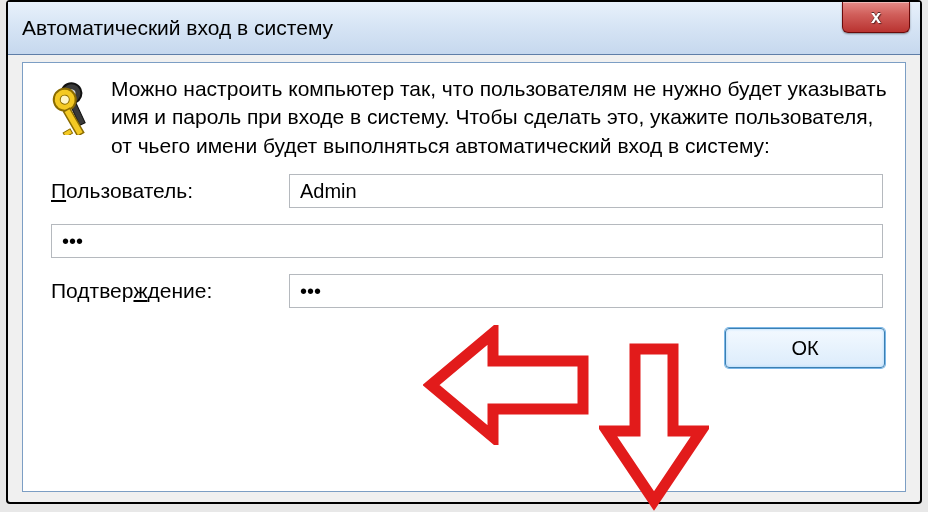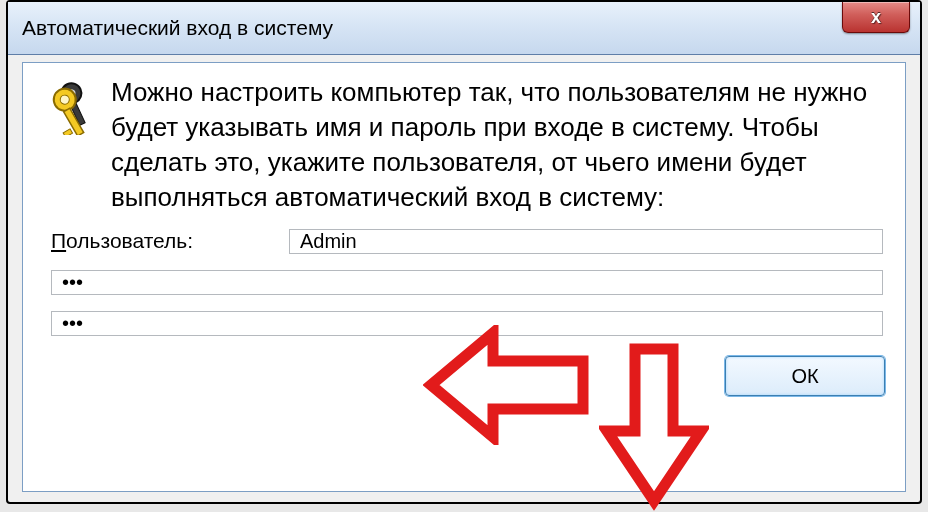--- a/index.html
+++ b/index.html
@@ -78,41 +78,41 @@
     display: flex;
     padding: 12px 18px 6px 26px;
   }
   .icon-wrap {
     width: 62px;
     flex: 0 0 62px;
     padding-top: 4px;
   }
   .desc-text {
     flex: 1;
-    font-size: 26px;
+    font-size: 21px;
     line-height: 1.35;
     color: #000;
   }
 
   .form-row {
     display: flex;
-    align-items: flex-start;
+    align-items: center;
     padding: 8px 22px 8px 28px;
   }
   .form-label {
     width: 238px;
     flex: 0 0 238px;
     font-size: 21px;
     color: #000;
   }
   .form-label .u1 { text-decoration: underline; }
 
   .fld {
     flex: 1;
-    height: 25px;
+    height: 34px;
     border: 1px solid #b5b9be;
     background: #fff;
     box-sizing: border-box;
     font-size: 20px;
     padding: 4px 10px;
     font-family: inherit;
     color: #000;
   }
 
   .buttons-row {
@@ -193,20 +193,23 @@
         <span class="u1">П</span><span>ользователь:</span>
       </div>
       <input class="fld" type="text" value="Admin" style="">
     </div>
 
     <div class="form-row">
       <input class="fld" type="text" value="•••" style="">
     </div>
 
     <div class="form-row">
+      <div class="form-label">
+        <span>Подтвер</span><span class="u1">ж</span><span>дение:</span>
+      </div>
       <input class="fld" type="text" value="•••" style="">
     </div>
 
     <div class="buttons-row">
       <button class="wbtn primary">ОК</button>
     </div>
 
     <div class="arrow-left">
       <svg width="170" height="120" viewBox="0 0 170 120">
         <polygon points="8,60 70,8 70,36 160,36 160,84 70,84 70,112" fill="none" stroke="#e21b1b" stroke-width="11" stroke-linejoin="miter"></polygon>

